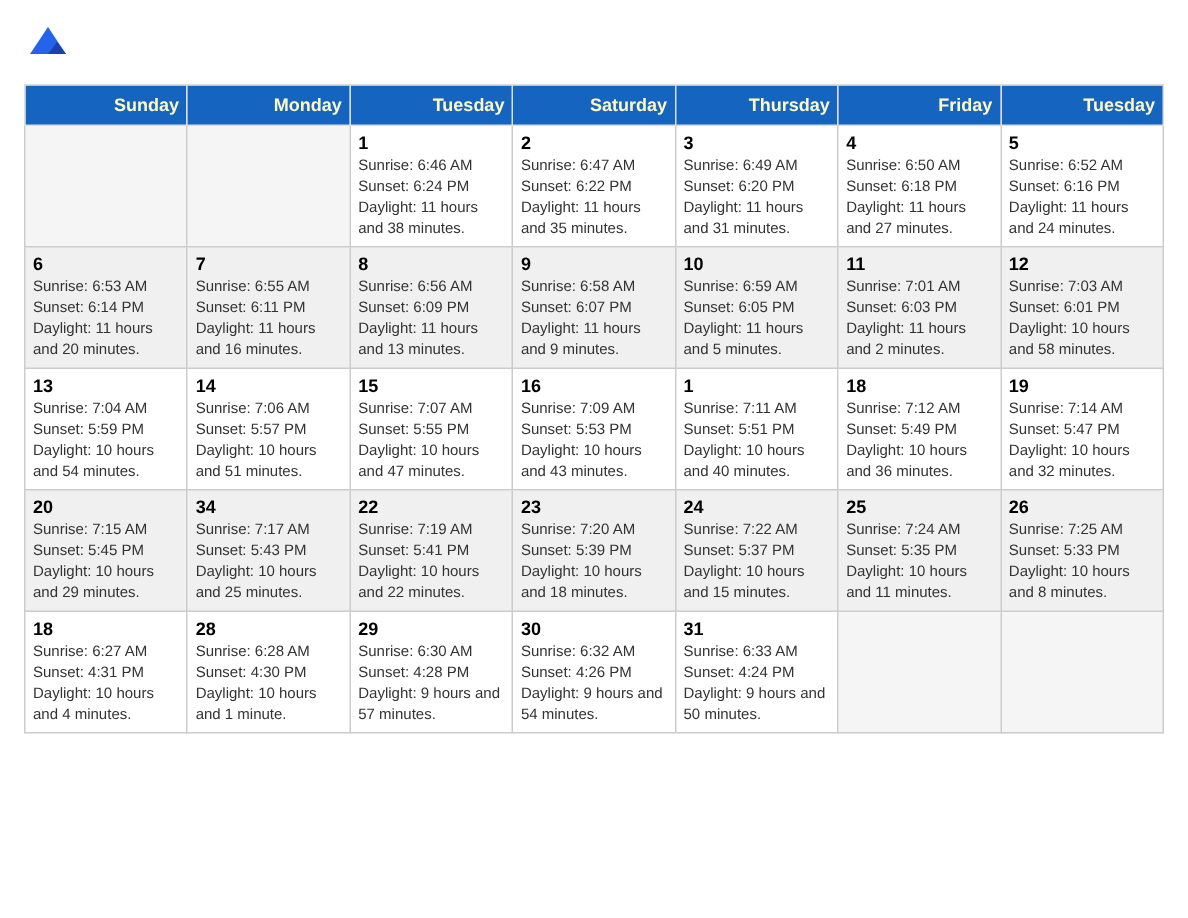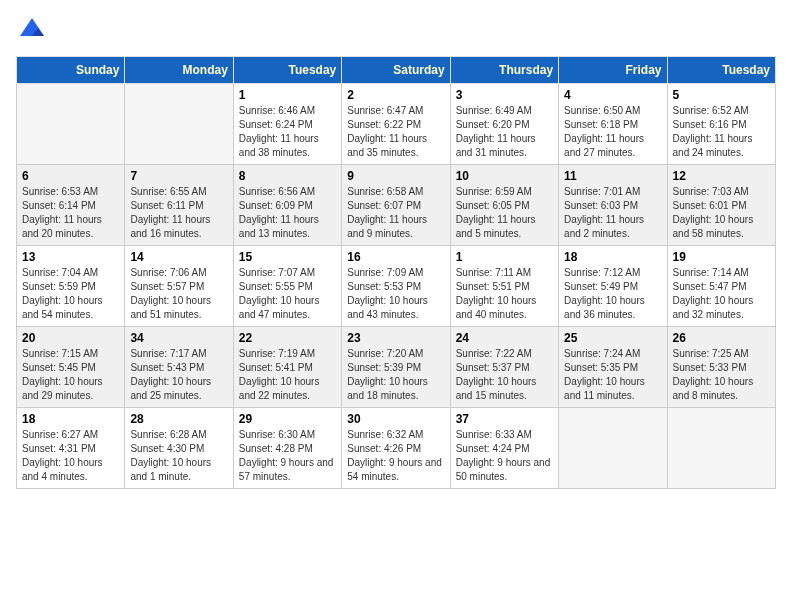--- a/index.html
+++ b/index.html
@@ -244,20 +244,20 @@
         </td>
         <td>
           <span class="day-num">29</span>
           <div class="day-info">Sunrise: 6:30 AM<br>Sunset: 4:28 PM<br>Daylight: 9 hours and 57 minutes.</div>
         </td>
         <td>
           <span class="day-num">30</span>
           <div class="day-info">Sunrise: 6:32 AM<br>Sunset: 4:26 PM<br>Daylight: 9 hours and 54 minutes.</div>
         </td>
         <td>
-          <span class="day-num">37</span>
+          <span class="day-num">31</span>
           <div class="day-info">Sunrise: 6:33 AM<br>Sunset: 4:24 PM<br>Daylight: 9 hours and 50 minutes.</div>
         </td>
         <td class="empty"></td>
         <td class="empty"></td>
       </tr>
     </tbody>
 </table>
 
 </body></html>

